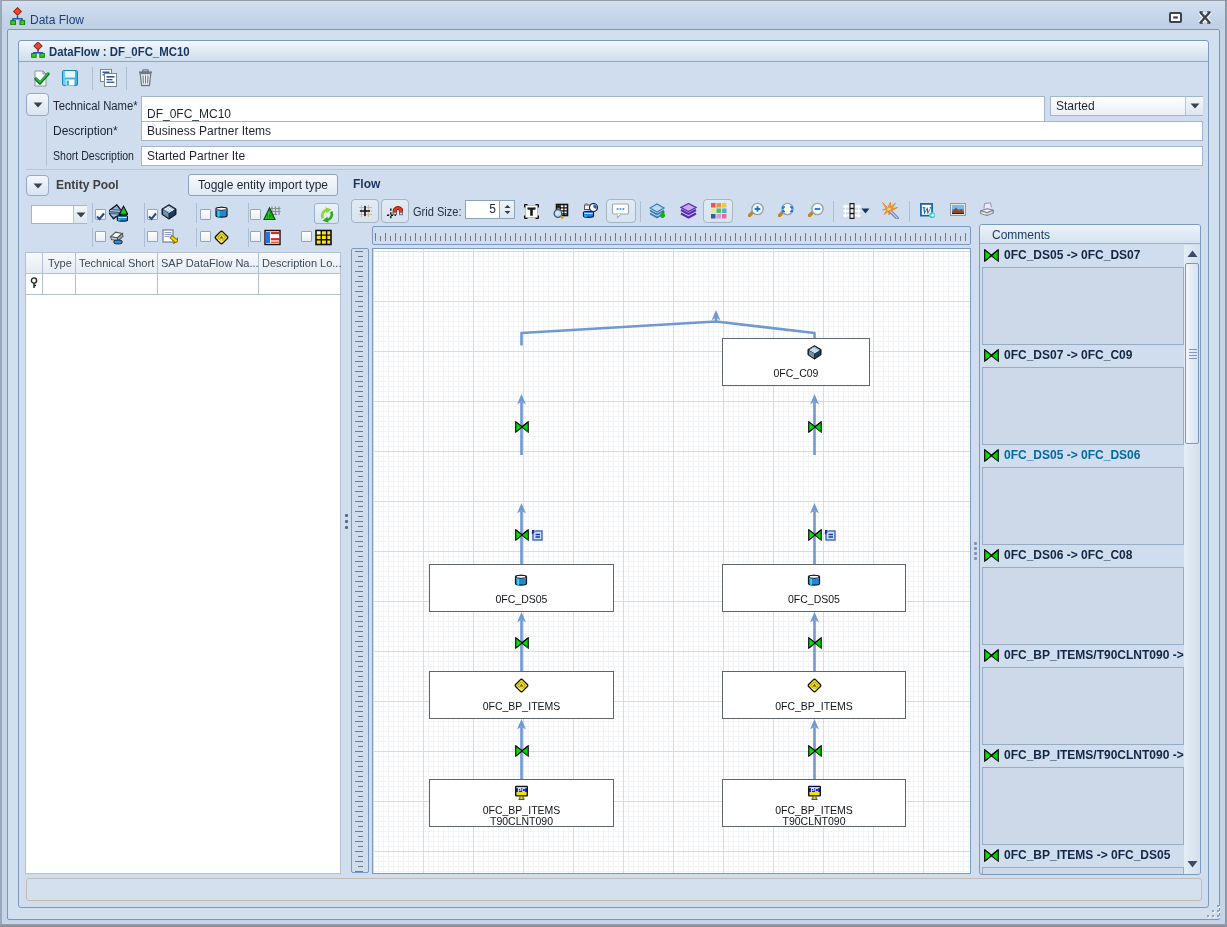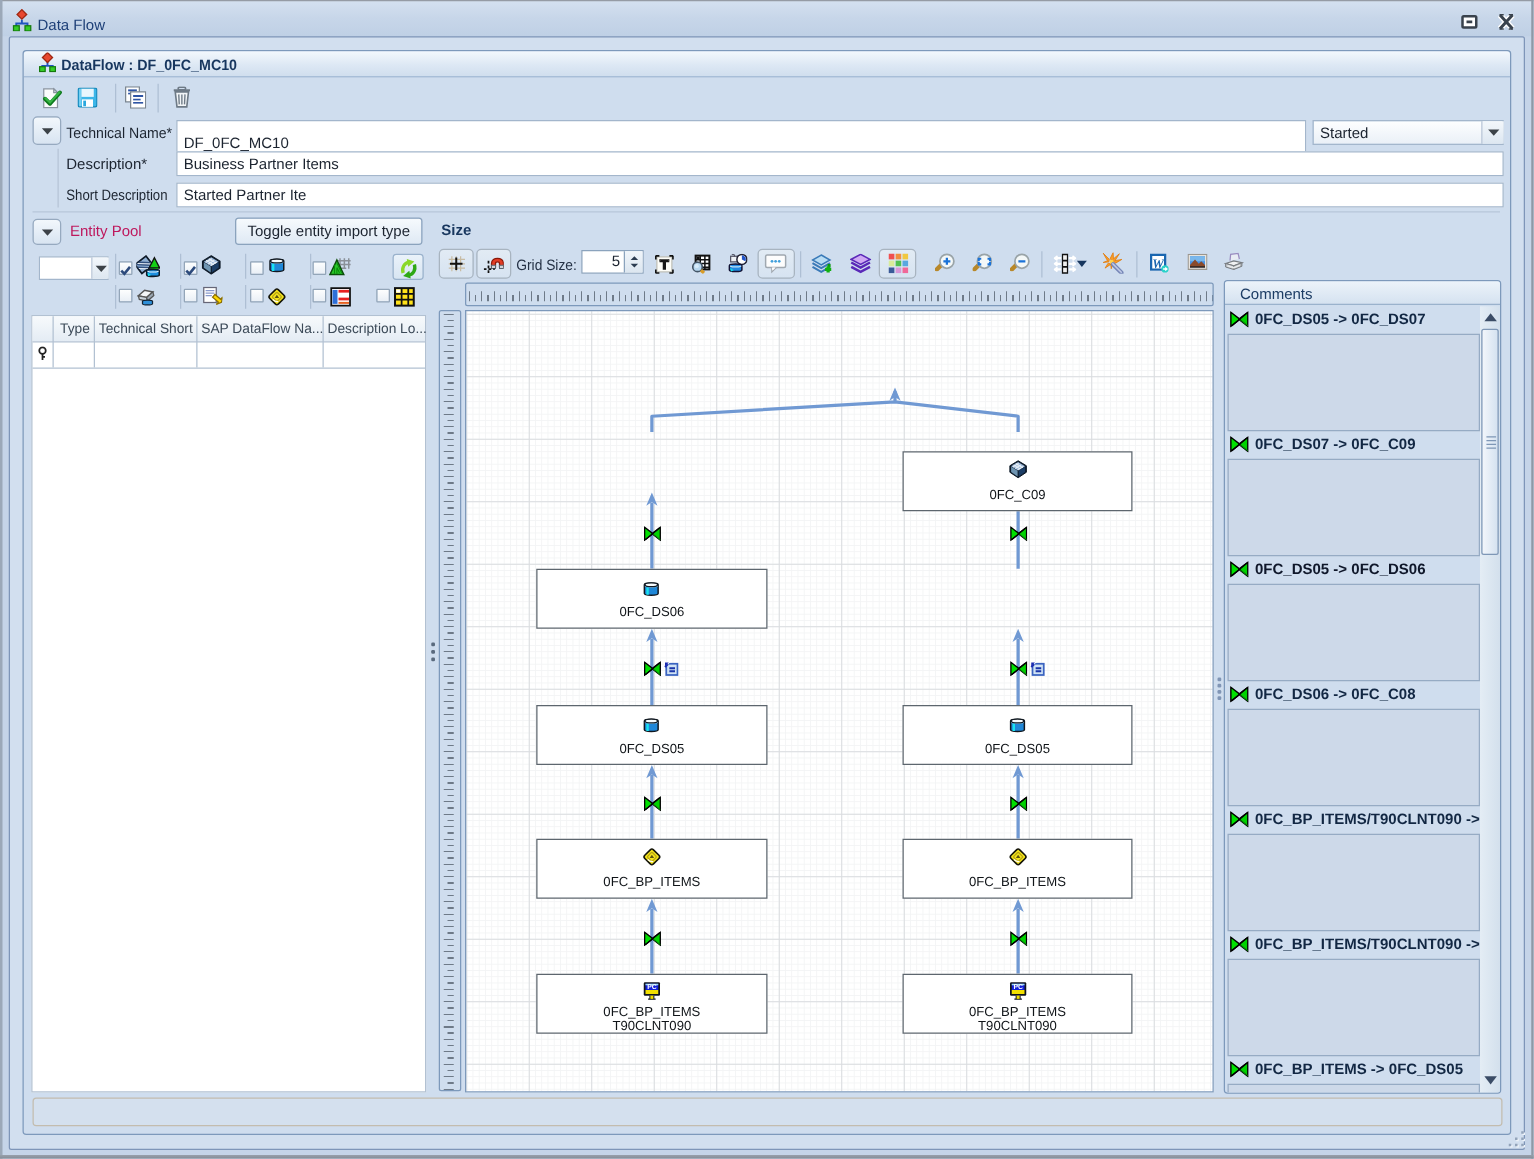--- a/index.html
+++ b/index.html
@@ -93,23 +93,23 @@
 <div class="abs" style="left:53px;top:124px;">Description*</div>
 <div class="inp" style="left:141px;top:121px;width:1062px;height:20px">Business Partner Items</div>
 <div class="abs" style="left:53px;top:149px;transform:scaleX(.88);transform-origin:0 0">Short Description</div>
 <div class="inp" style="left:141px;top:146px;width:1062px;height:20px">Started Partner Ite</div>
 <div class="abs" style="left:26px;top:169px;width:1174px;height:1px;background:#b8c6d9"></div>
 <div class="ddbtn" style="left:26px;top:175px;height:21px">
     <svg width="10" height="6" viewBox="0 0 10 6">
       <polygon points="0.5,0.5 9.5,0.5 5,5.5" fill="#3c4248"></polygon>
     </svg>
   </div>
-<div class="abs" style="left:56px;top:178px;font-weight:normal;color:#be185d">Entity Pool</div>
+<div class="abs" style="left:56px;top:178px;font-weight:bold;color:#404040">Entity Pool</div>
 <div class="abs" style="left:188px;top:174px;width:150px;height:22px;border:1px solid #8ba3bd;border-radius:3px;background:linear-gradient(#f6fafd,#dfe9f4);text-align:center;line-height:20px">Toggle entity import type</div>
-<div class="abs" style="left:353px;top:177px;font-weight:bold;color:#17365e">Size</div>
+<div class="abs" style="left:353px;top:177px;font-weight:bold;color:#17365e">Flow</div>
 <div class="abs" style="left:31px;top:205px;width:56px;height:19px;border:1px solid #a3b6cc;background:#fff">
 <div class="abs" style="left:41px;top:0;width:14px;height:17px;border-left:1px solid #b6c4d6;background:linear-gradient(#f3f7fb,#dde7f1);display:flex;align-items:center;justify-content:center">
       <svg width="10" height="6" viewBox="0 0 10 6">
         <polygon points="0.5,0.5 9.5,0.5 5,5.5" fill="#3c4248"></polygon>
       </svg>
     </div>
   </div>
 <div class="vsep" style="left:92px;top:203px;height:20px"></div>
 <div class="vsep" style="left:92px;top:228px;height:19px"></div>
 <div class="vsep" style="left:144px;top:203px;height:20px"></div>
@@ -446,38 +446,29 @@
 <path d="M1 4 L1 1 L4 1 Z" fill="#1a2bb0"></path>
 <path d="M1 4.6 L3.2 2.4" stroke="#1a2bb0" stroke-width="1.6"></path>
       </svg></div>
     <div class="ico" style="left:451px;top:280px"><svg width="12" height="12" viewBox="0 0 12 12">
         <rect x="2" y="2" width="9" height="9" fill="#cfe2f4" stroke="#3a63c0" stroke-width="1.4"></rect>
 <path d="M4.5 5.5 L9 5.5 M4.5 8 L9 8" stroke="#1a35a8" stroke-width="1.6"></path>
 <path d="M0.5 5 L0.5 0.5 L5.5 0.5 Z" fill="#fff"></path>
 <path d="M1 4 L1 1 L4 1 Z" fill="#1a2bb0"></path>
 <path d="M1 4.6 L3.2 2.4" stroke="#1a2bb0" stroke-width="1.6"></path>
       </svg></div>
-    <div class="node" style="left:349px;top:112px;width:184px;height:48px">
+    <div class="node" style="left:349px;top:89px;width:148px;height:48px">
       <div class="ico" style="left:84px;top:6px"><svg width="15" height="15" viewBox="0 0 14 15">
           <path d="M7 0.6 L13.6 4.6 L13.6 9.8 L7 14.2 L0.4 9.8 L0.4 4.6 Z" fill="#0e1a28" stroke="#0e1a28" stroke-width="0.8" stroke-linejoin="round"></path>
 <path d="M7 1.6 L12.6 5 L7 8.4 L1.4 5 Z" fill="#9cb8da"></path>
 <path d="M3.2 3.9 L8.9 7.3 M5.1 2.8 L10.8 6.2 M2.8 5.6 L7.4 2.8 M4.7 6.8 L9.3 4 M6.6 7.9 L11.2 5.2" stroke="#e6eef6" stroke-width="0.9" fill="none"></path>
 <path d="M1.4 5.4 L6.6 8.6 L6.6 13.2 L1.4 9.6 Z" fill="#6f95b2"></path>
 <path d="M7.4 8.6 L12.6 5.4 L12.6 9.6 L7.4 13.2 Z" fill="#1c3e66"></path>
         </svg></div>
       <div class="nlab" style="top:28px">0FC_C09</div>
-    </div>
-    <div class="node" style="left:56px;top:206px;width:185px;height:48px">
-      <div class="ico" style="left:84px;top:9px"><svg width="14" height="13" viewBox="0 0 14 13">
-          <path d="M1.5 2.8 C1.5 1 12.5 1 12.5 2.8 L12.5 9.8 C12.5 11.6 1.5 11.6 1.5 9.8 Z" fill="#1f87d8" stroke="#101820" stroke-width="1.2"></path>
-<path d="M1.9 3.4 C3.4 4.5 10.6 4.5 12.1 3.4 L12.1 4.2 C10.6 5.3 3.4 5.3 1.9 4.2 Z" fill="#b8e2f8"></path>
-<ellipse cx="7" cy="2.8" rx="5.1" ry="1.55" fill="#f8fcfe" stroke="#101820" stroke-width="1"></ellipse>
-<rect x="3.1" y="5" width="1.9" height="5.8" fill="#18e4f0"></rect>
-        </svg></div>
-      <div class="nlab" style="top:28px">0FC_DS06</div>
     </div>
     <div class="node" style="left:56px;top:315px;width:185px;height:48px">
       <div class="ico" style="left:84px;top:9px"><svg width="14" height="13" viewBox="0 0 14 13">
           <path d="M1.5 2.8 C1.5 1 12.5 1 12.5 2.8 L12.5 9.8 C12.5 11.6 1.5 11.6 1.5 9.8 Z" fill="#1f87d8" stroke="#101820" stroke-width="1.2"></path>
 <path d="M1.9 3.4 C3.4 4.5 10.6 4.5 12.1 3.4 L12.1 4.2 C10.6 5.3 3.4 5.3 1.9 4.2 Z" fill="#b8e2f8"></path>
 <ellipse cx="7" cy="2.8" rx="5.1" ry="1.55" fill="#f8fcfe" stroke="#101820" stroke-width="1"></ellipse>
 <rect x="3.1" y="5" width="1.9" height="5.8" fill="#18e4f0"></rect>
         </svg></div>
       <div class="nlab" style="top:28px">0FC_DS05</div>
     </div>
@@ -557,21 +548,21 @@
 <path d="M24 2.6 L2.6 20.4" stroke="#000" stroke-width="1.8"></path>
       </svg></div>
     <div class="abs" style="left:24px;top:123px;width:180px;font-weight:bold;color:#122743;white-space:nowrap;overflow:hidden">0FC_DS07 -&gt; 0FC_C09</div>
     <div class="abs" style="left:2px;top:142px;width:202px;height:78px;background:#cdd9e9;border:1px solid #96abc4"></div>
     <div class="ico" style="left:4px;top:224px"><svg width="15" height="13" viewBox="0 0 26.5 23">
         <polygon points="1.2,1.4 12.4,10.2 12.4,12.6 1.2,21.4" fill="#00e000" stroke="#000" stroke-width="2"></polygon>
 <polygon points="25.2,1.4 14,10.2 14,12.6 25.2,21.4" fill="#00d200" stroke="#000" stroke-width="2"></polygon>
 <polygon points="14,11.5 25.2,19.6 25.2,21.4 14,12.6" fill="#0a9a0a"></polygon>
 <path d="M24 2.6 L2.6 20.4" stroke="#000" stroke-width="1.8"></path>
       </svg></div>
-    <div class="abs" style="left:24px;top:223px;width:180px;font-weight:bold;color:#0f172a;white-space:nowrap;overflow:hidden">0FC_DS05 -&gt; 0FC_DS06</div>
+    <div class="abs" style="left:24px;top:223px;width:180px;font-weight:bold;color:#0369a1;white-space:nowrap;overflow:hidden">0FC_DS05 -&gt; 0FC_DS06</div>
     <div class="abs" style="left:2px;top:242px;width:202px;height:78px;background:#cdd9e9;border:1px solid #96abc4"></div>
     <div class="ico" style="left:4px;top:324px"><svg width="15" height="13" viewBox="0 0 26.5 23">
         <polygon points="1.2,1.4 12.4,10.2 12.4,12.6 1.2,21.4" fill="#00e000" stroke="#000" stroke-width="2"></polygon>
 <polygon points="25.2,1.4 14,10.2 14,12.6 25.2,21.4" fill="#00d200" stroke="#000" stroke-width="2"></polygon>
 <polygon points="14,11.5 25.2,19.6 25.2,21.4 14,12.6" fill="#0a9a0a"></polygon>
 <path d="M24 2.6 L2.6 20.4" stroke="#000" stroke-width="1.8"></path>
       </svg></div>
     <div class="abs" style="left:24px;top:323px;width:180px;font-weight:bold;color:#122743;white-space:nowrap;overflow:hidden">0FC_DS06 -&gt; 0FC_C08</div>
     <div class="abs" style="left:2px;top:342px;width:202px;height:78px;background:#cdd9e9;border:1px solid #96abc4"></div>
     <div class="ico" style="left:4px;top:424px"><svg width="15" height="13" viewBox="0 0 26.5 23">

